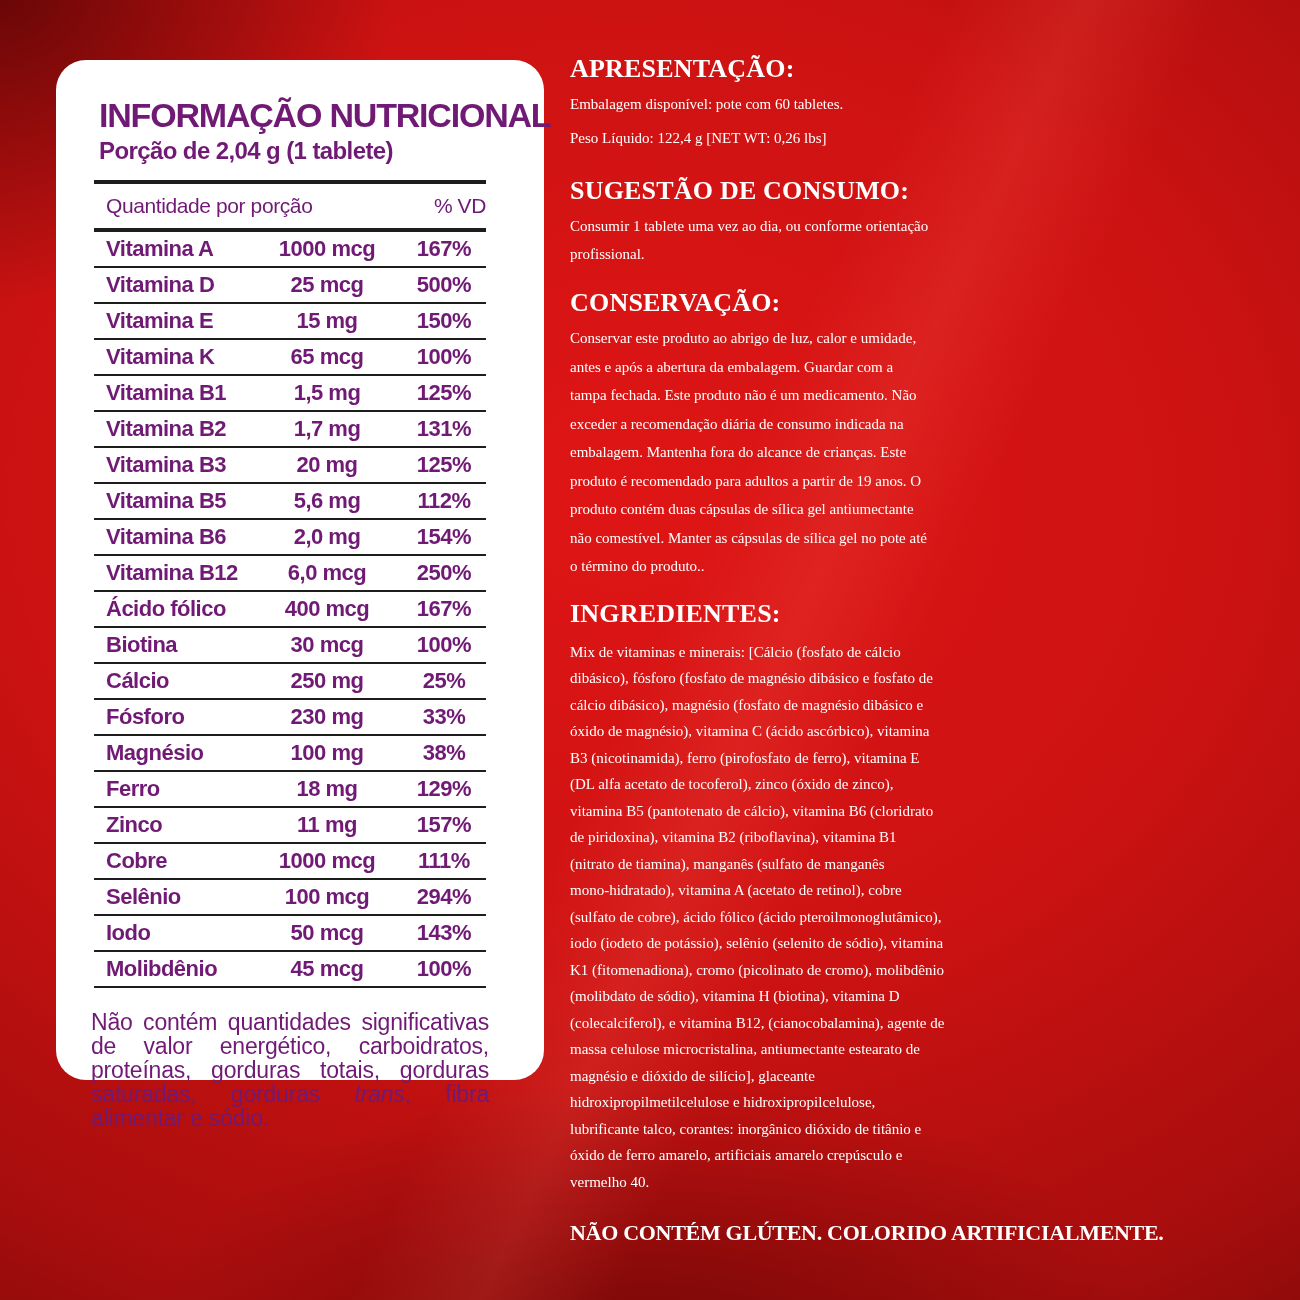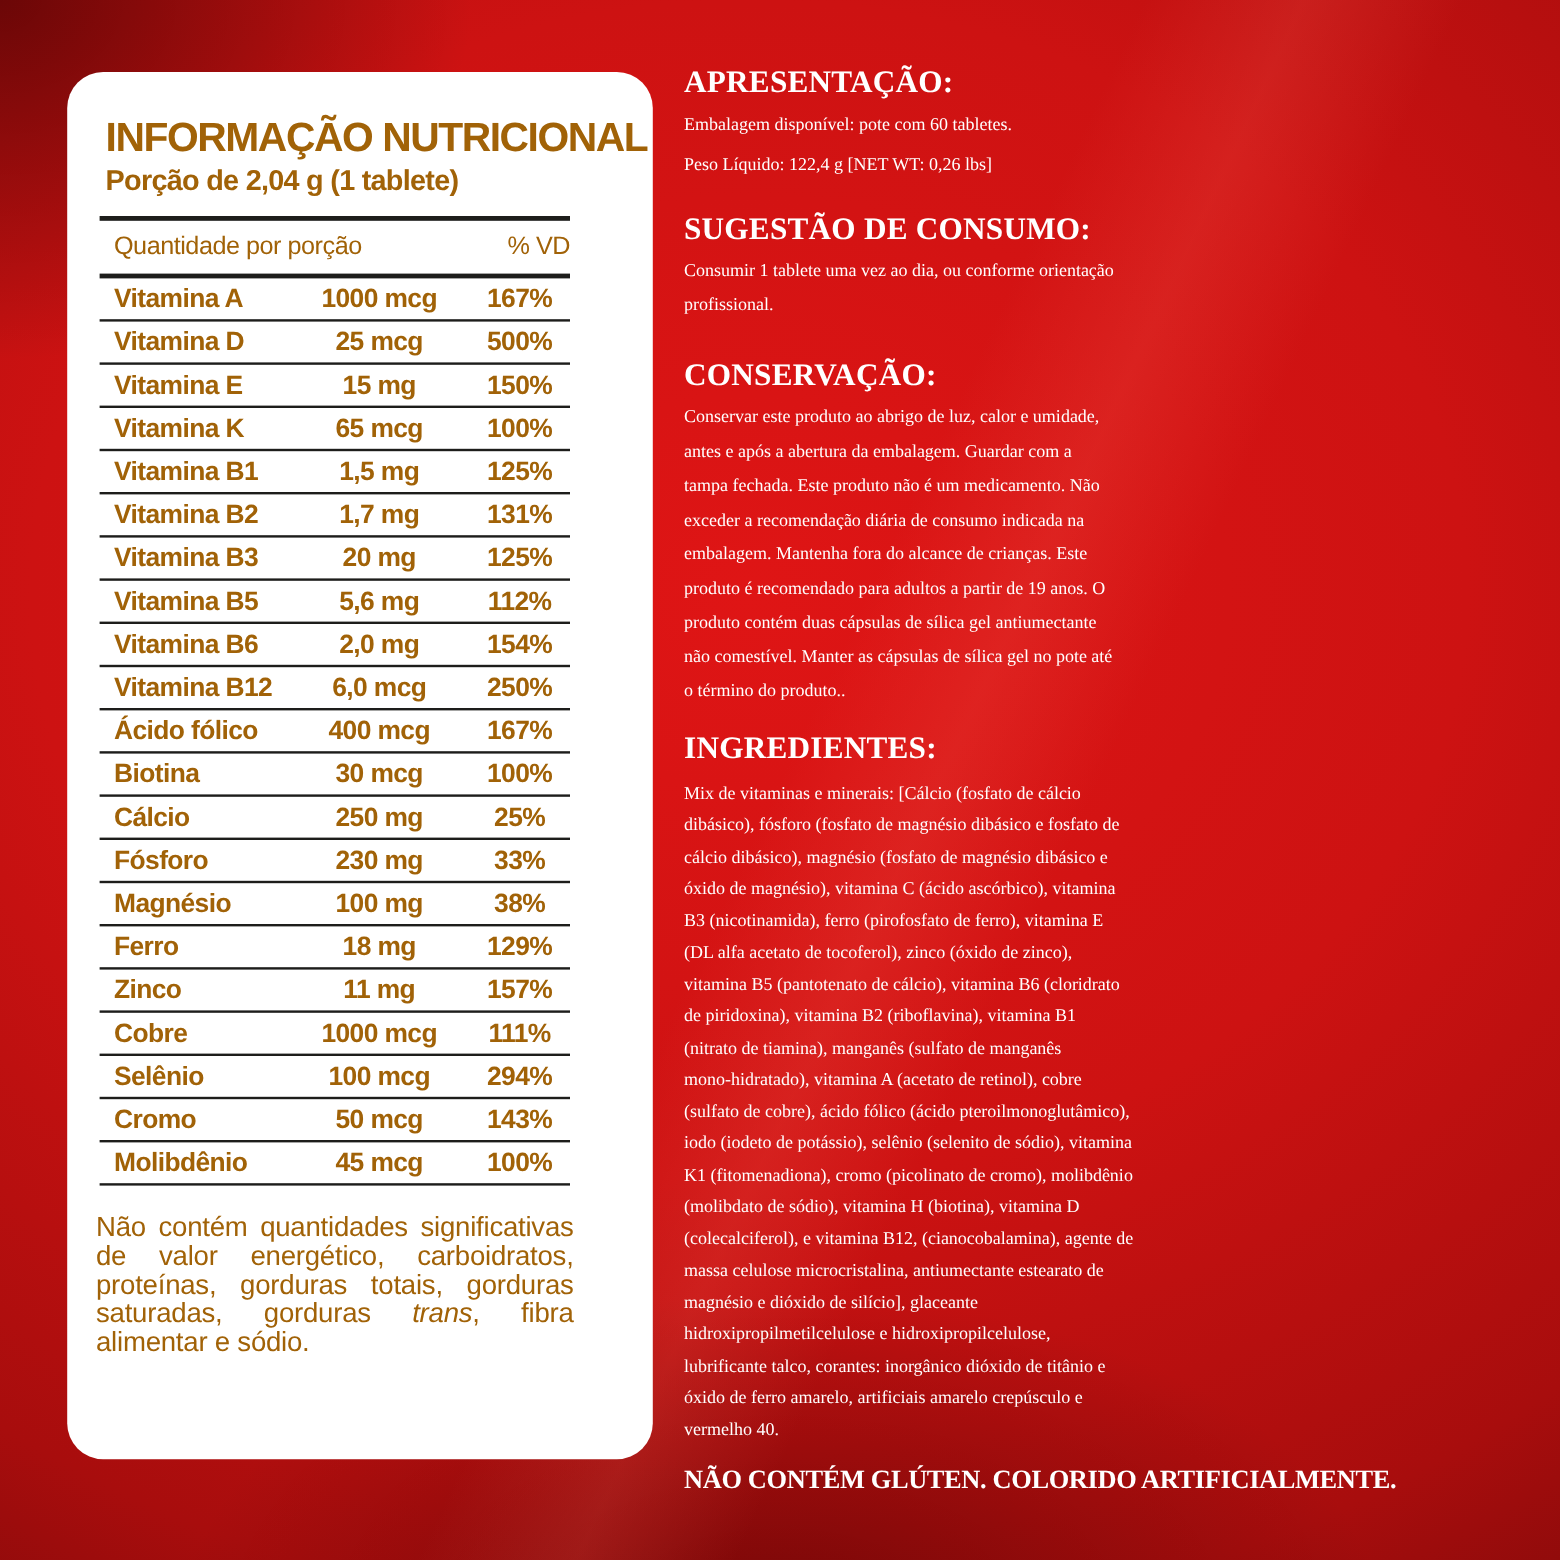--- a/index.html
+++ b/index.html
@@ -11,23 +11,23 @@
     background-image:
       linear-gradient(115deg, rgba(255,90,80,0) 50%, rgba(255,110,95,0.16) 57%, rgba(255,90,80,0) 64%),
       radial-gradient(42% 32% at 0% 0%, rgba(45,0,0,0.55) 0%, rgba(45,0,0,0) 72%),
       radial-gradient(55% 30% at 50% 104%, rgba(55,0,0,0.45) 0%, rgba(55,0,0,0) 70%),
       radial-gradient(115% 95% at 48% 38%, #df1515 0%, #cd1212 40%, #a80d0d 70%, #6f0808 94%, #5a0606 100%);
     font-family:"Liberation Sans", sans-serif;
   }
 
   
   .panel{
-    position:absolute;left:56px;top:60px;width:488px;height:1156px;
-    background:#ffffff;border-radius:30px;color:#a16207;
-    box-sizing:border-box;padding-top:36px;
+    position:absolute;left:56px;top:60px;width:488px;height:1020px;
+    background:#ffffff;border-radius:30px;color:#701a75;
+    box-sizing:border-box;padding-top:36px;padding-left:11px;
   }
   .panel h1{
     margin:0 0 0 32px;font-size:34px;line-height:38px;font-weight:700;
     letter-spacing:-1.2px;white-space:nowrap;
   }
   .panel h2{
     margin:2px 0 0 32px;font-size:24px;line-height:30px;font-weight:700;
     letter-spacing:-0.6px;
   }
   .table{margin:14px 0 0 27px;width:392px;}
@@ -59,21 +59,21 @@
   }
   .sec h3{
     margin:0 0 6px;font-size:26px;line-height:30px;font-weight:700;
     letter-spacing:0.2px;
   }
   .sec .body{
     margin:0 0 6px;font-size:15px;line-height:28px;font-weight:400;
     white-space:pre-line;
   }
   .sec-0{margin-bottom:24px;}
-  .sec-1{margin-bottom:30px;}
+  .sec-1{margin-bottom:20px;}
   .sec-2{margin-bottom:18px;}
   .sec-2 .body{line-height:28.5px;}
   .sec-3 h3{margin-bottom:10px;}
   .sec-3 .body{line-height:26.5px;}
   .footer-line{
     position:absolute;left:570px;top:1220px;width:700px;margin:0;
     color:#ffffff;font-family:"Liberation Serif", serif;
     font-size:22px;font-weight:700;letter-spacing:-0.3px;white-space:nowrap;
   }
 </style>
@@ -203,21 +203,21 @@
   </div>
 
 
   <div class="row">
     <span class="c-name">Selênio</span>
     <span class="c-qty">100 mcg</span>
     <span class="c-vd">294%</span>
   </div>
 
   <div class="row">
-    <span class="c-name">Cromo</span>
+    <span class="c-name">Iodo</span>
     <span class="c-qty">50 mcg</span>
     <span class="c-vd">143%</span>
   </div>
 
   <div class="row">
     <span class="c-name">Molibdênio</span>
     <span class="c-qty">45 mcg</span>
     <span class="c-vd">100%</span>
   </div>
 </div>

